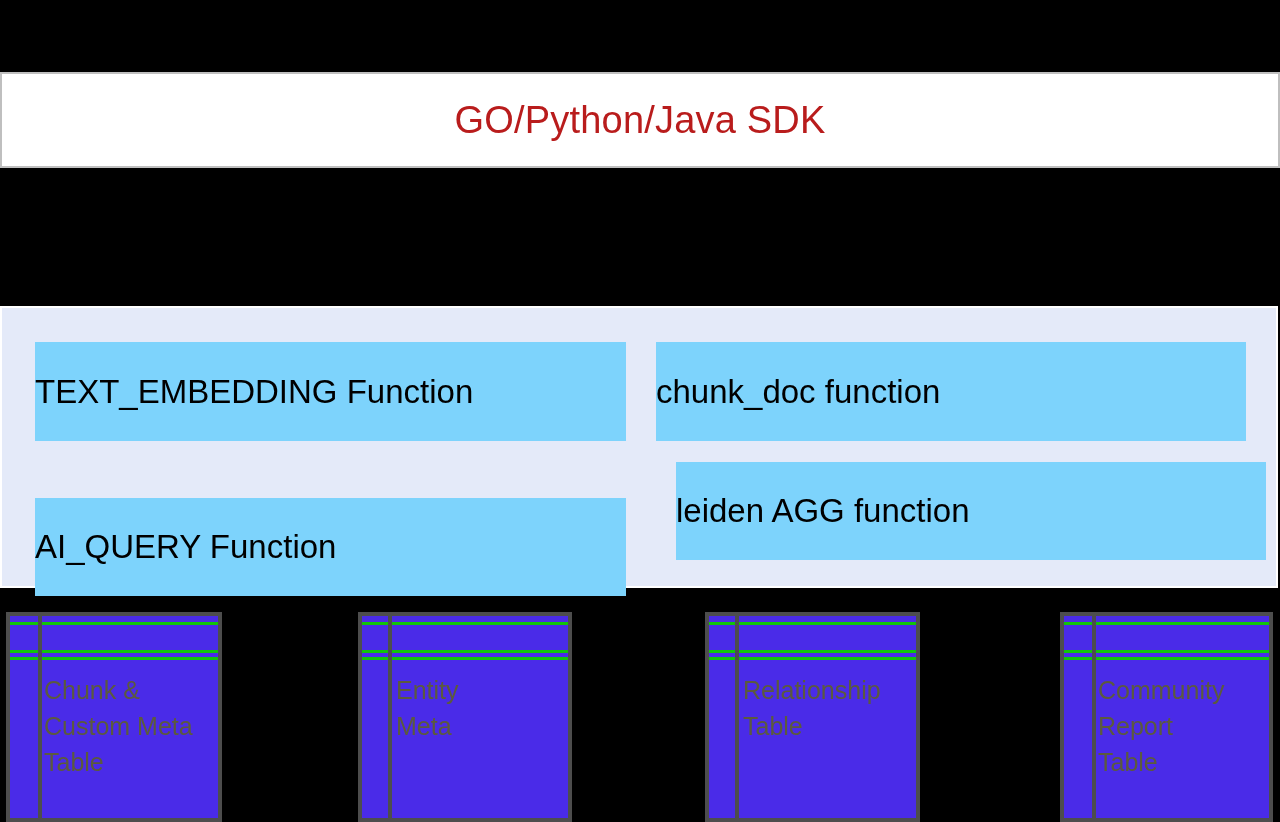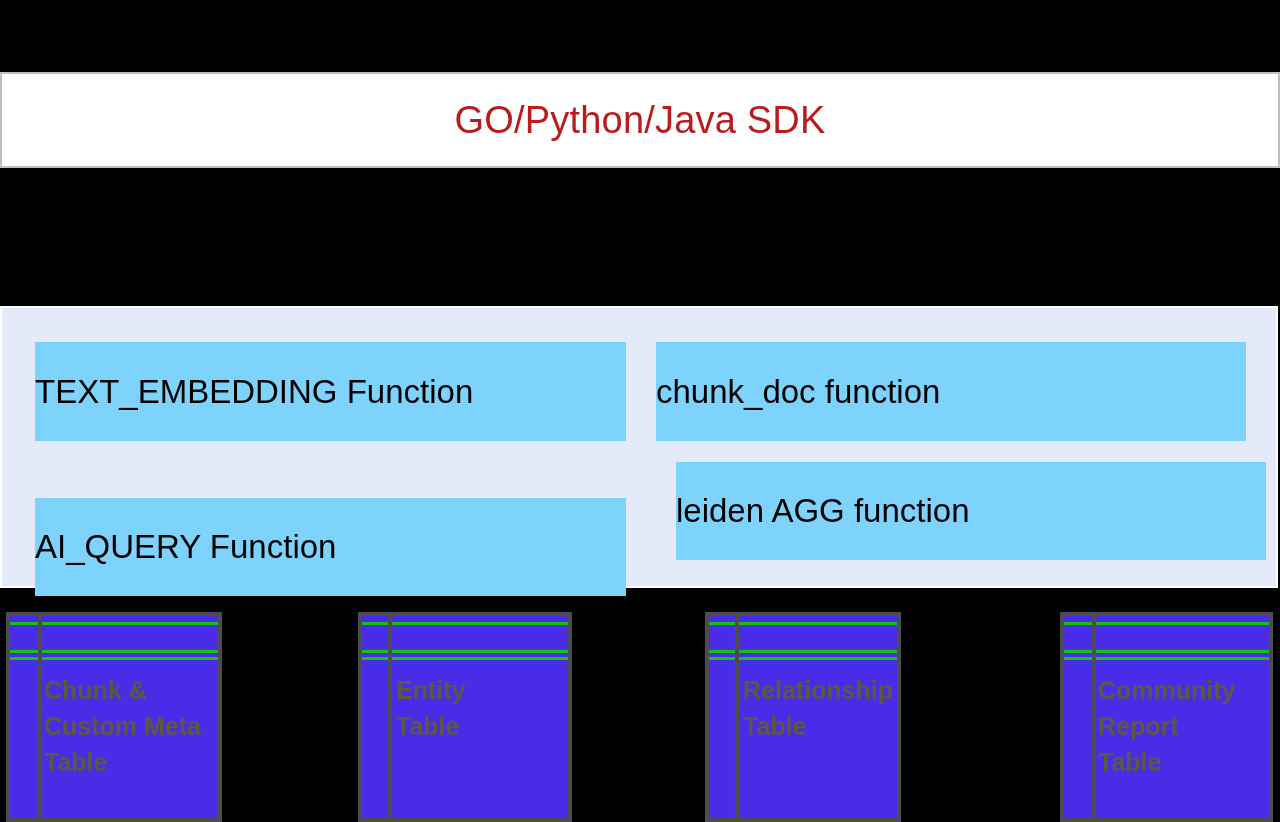--- a/index.html
+++ b/index.html
@@ -105,27 +105,27 @@
     width: 4px;
     background: #4d4d4d;
   }
   .tbl-label {
     position: absolute;
     left: 34px;
     top: 56px;
     right: 8px;
     font-size: 25px;
     line-height: 36px;
-    font-weight: 700;
+    font-weight: 400;
     color: #5c5a3e;
     white-space: pre-line;
   }
   #tbl-0 { left: 6px;    width: 216px; }
   #tbl-1 { left: 358px;  width: 214px; }
-  #tbl-2 { left: 705px;  width: 196px; padding-left: 44px; }
+  #tbl-2 { left: 705px;  width: 215px; padding-left: 44px; }
   #tbl-3 { left: 1060px; width: 213px; padding-left: 41px; }
 
   #tbl-0 .tbl-col-div { left: 28px; }
   #tbl-1 .tbl-col-div { left: 26px; }
   #tbl-2 .tbl-col-div { left: 26px; }
   #tbl-3 .tbl-col-div { left: 28px; }
 </style>
 </head>
 <body>
 
@@ -169,21 +169,21 @@
   </div>
 
   <div class="table-shape" id="tbl-1">
     <div class="tbl-grid">
       <div class="tbl-line-h top"></div>
       <div class="tbl-line-h second"></div>
       <div class="tbl-line-h third"></div>
       <div class="tbl-col-div"></div>
     </div>
     <div class="tbl-label">Entity
-Table</div>
+Meta</div>
   </div>
 
   <div class="table-shape" id="tbl-2">
     <div class="tbl-grid">
       <div class="tbl-line-h top"></div>
       <div class="tbl-line-h second"></div>
       <div class="tbl-line-h third"></div>
       <div class="tbl-col-div"></div>
     </div>
     <div class="tbl-label">Relationship

